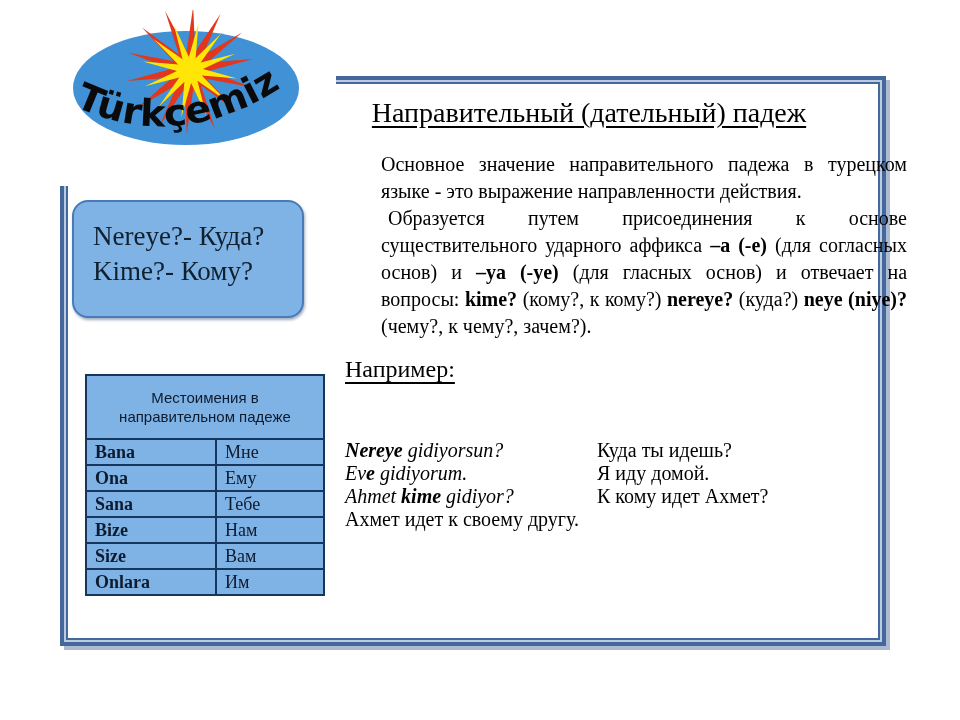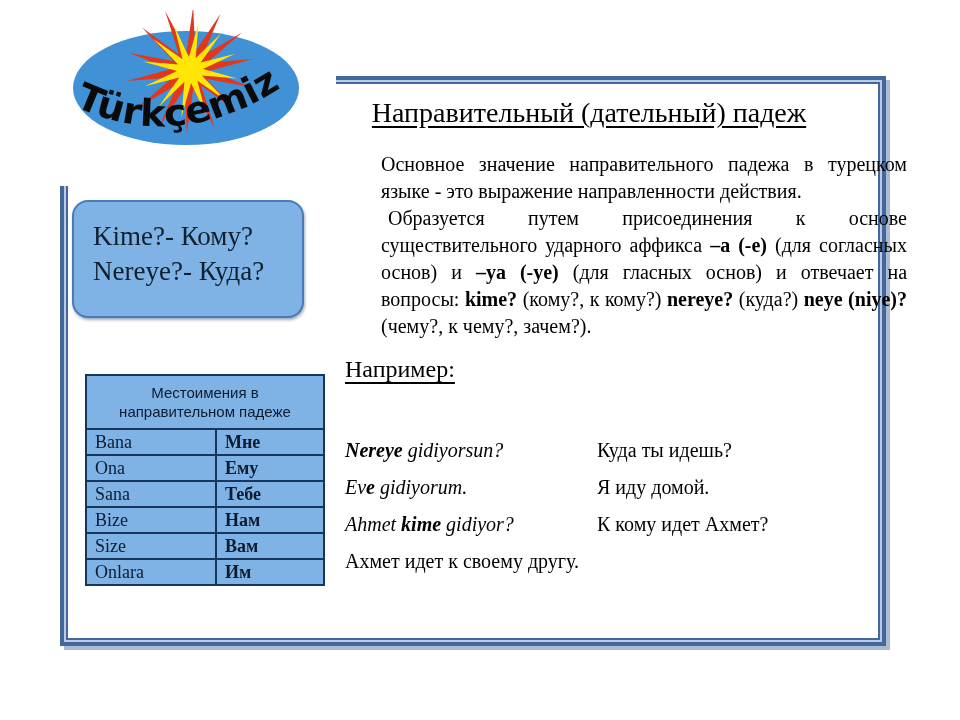--- a/index.html
+++ b/index.html
@@ -28,31 +28,31 @@
   .intro b{font-weight:bold;}
 
   .callout{position:absolute;left:72px;top:200px;width:232px;height:118px;box-sizing:border-box;
            background:#7fb2e5;border:2px solid #4a7ab8;border-radius:16px;
            box-shadow:1px 2px 3px rgba(40,70,110,0.45);
            padding:17px 0 0 19px;font-size:27px;line-height:35px;color:#10202f;}
 
   .pron-table{position:absolute;left:85px;top:374px;border-collapse:collapse;
               background:#7fb2e5;font-size:18px;color:#0d1b2e;}
   .pron-table th,.pron-table td{border:2px solid #17365d;box-sizing:border-box;}
-  .pron-table th{width:217px;height:54px;font-family:"Liberation Sans", sans-serif;
+  .pron-table th{width:217px;height:64px;font-family:"Liberation Sans", sans-serif;
                  font-size:15px;line-height:19px;font-weight:normal;text-align:center;padding:2px 6px;}
-  .pron-table td{height:26px;padding:0 0 0 8px;text-align:left;vertical-align:middle;font-weight:bold;}
-  .pron-table td.tr{width:130px;font-weight:normal;}
+  .pron-table td{height:26px;padding:0 0 0 8px;text-align:left;vertical-align:middle;}
+  .pron-table td.tr{width:130px;font-weight:bold;}
   .pron-table td.ru{width:108px;}
 
   .examples-heading{position:absolute;left:345px;top:356px;font-size:24px;}
   .examples-heading span{text-decoration:underline;text-underline-offset:5px;}
 
   .examples{position:absolute;left:345px;top:439px;width:535px;display:grid;
-            grid-template-columns:252px auto;row-gap:14px;font-size:20px;line-height:23px;}
+            grid-template-columns:252px auto;font-size:20px;line-height:23px;}
   .ex-tr{font-style:italic;}
   .ex-tr b{font-weight:bold;}
 </style>
 </head>
 <body>
 
 <div class="slide">
 
   <div class="frame">
     <div class="frame-mid">
@@ -75,22 +75,22 @@
   <div class="title">
     <span>Направительный (дательный) падеж</span>
   </div>
 
   <div class="intro">
     <p>Основное значение направительного падежа в турецком языке - это выражение направленности действия.</p>
     <p class="second"><span>Образуется путем присоединения к основе существительного ударного аффикса </span><b>–a (-e)</b><span> (для согласных основ) и </span><b>–ya (-ye)</b><span> (для гласных основ) и отвечает на вопросы: </span><b>kime?</b><span> (кому?, к кому?) </span><b>nereye?</b><span> (куда?) </span><b>neye (niye)?</b><span> (чему?, к чему?, зачем?).</span></p>
   </div>
 
   <div class="callout">
+    <div>Nereye?- Куда?</div>
     <div>Kime?- Кому?</div>
-    <div>Nereye?- Куда?</div>
   </div>
 
   <table class="pron-table">
     <tbody>
         <tr>
       <th colspan="2">Местоимения в направительном падеже</th>
     </tr>
     <tr>
       <td class="tr">Bana</td>
       <td class="ru">Мне</td>

